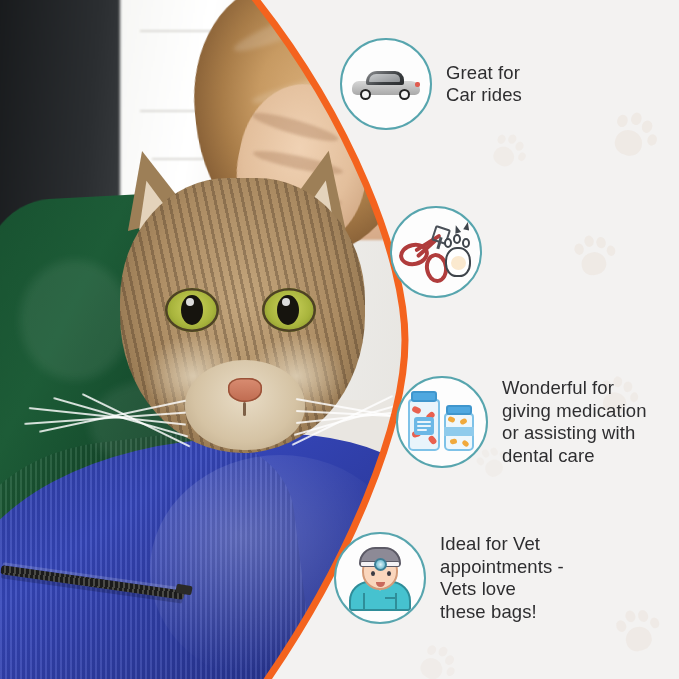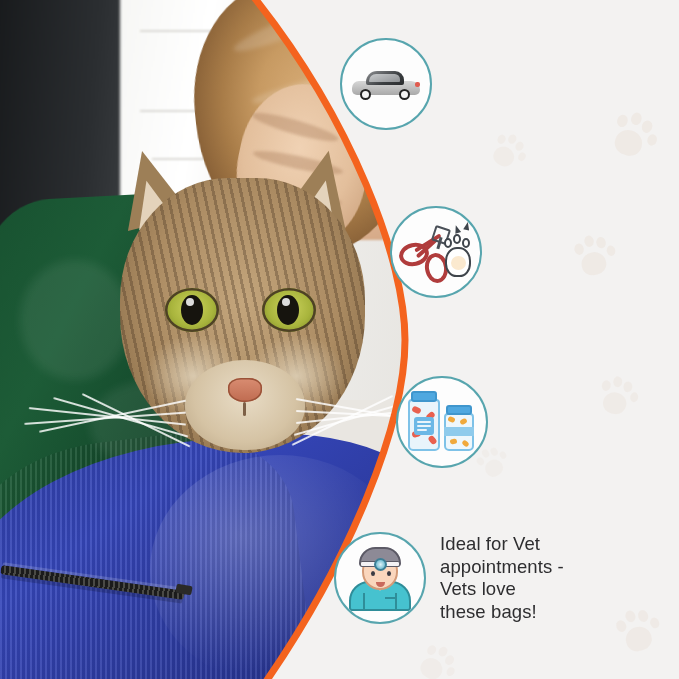--- a/index.html
+++ b/index.html
@@ -401,20 +401,22 @@
       <div class="icon-circle">
         <div class="car">
           <div class="car-body"></div>
           <div class="car-top"></div>
           <div class="car-win"></div>
           <div class="car-light"></div>
           <div class="car-wheel f"></div>
           <div class="car-wheel b"></div>
         </div>
       </div>
+      <div class="feature-text">Great for
+Car rides</div>
     </div>
 
     <div class="feature" style="left:72px;top:206px;">
       <div class="icon-circle">
         <div class="groom">
           <div class="clip-ring a"></div>
           <div class="clip-ring b"></div>
           <div class="clip-arm a"></div>
           <div class="clip-arm b"></div>
           <div class="clip-head"></div>
@@ -447,20 +449,24 @@
           <div class="b1-cap"></div>
           <div class="bottle b2"></div>
           <div class="pill-y" style="left:42px;top:26px;transform:rotate(20deg);"></div>
           <div class="pill-y" style="left:54px;top:28px;transform:rotate(-30deg);"></div>
           <div class="pill-y" style="left:44px;top:48px;transform:rotate(-10deg);"></div>
           <div class="pill-y" style="left:56px;top:50px;transform:rotate(40deg);"></div>
           <div class="b2-band"></div>
           <div class="b2-cap"></div>
         </div>
       </div>
+      <div class="feature-text">Wonderful for
+giving medication
+or assisting with
+dental care</div>
     </div>
 
     <div class="feature" style="left:16px;top:532px;">
       <div class="icon-circle">
         <div class="vet">
           <div class="vet-body"></div>
           <div class="vet-seam" style="left:14px;bottom:2px;"></div>
           <div class="vet-seam" style="left:46px;bottom:2px;"></div>
           <div class="vet-pocket"></div>
           <div class="vet-vee"></div>

